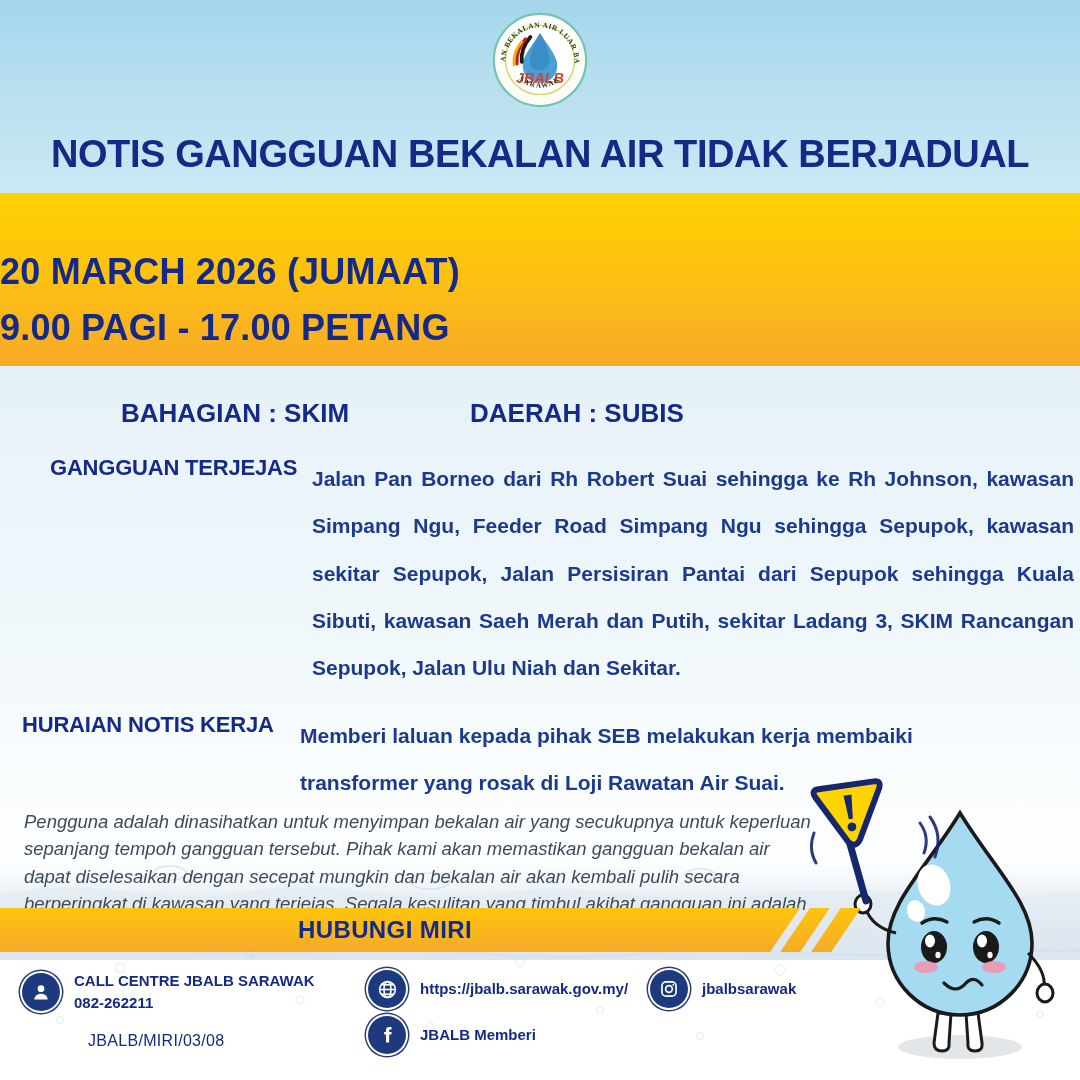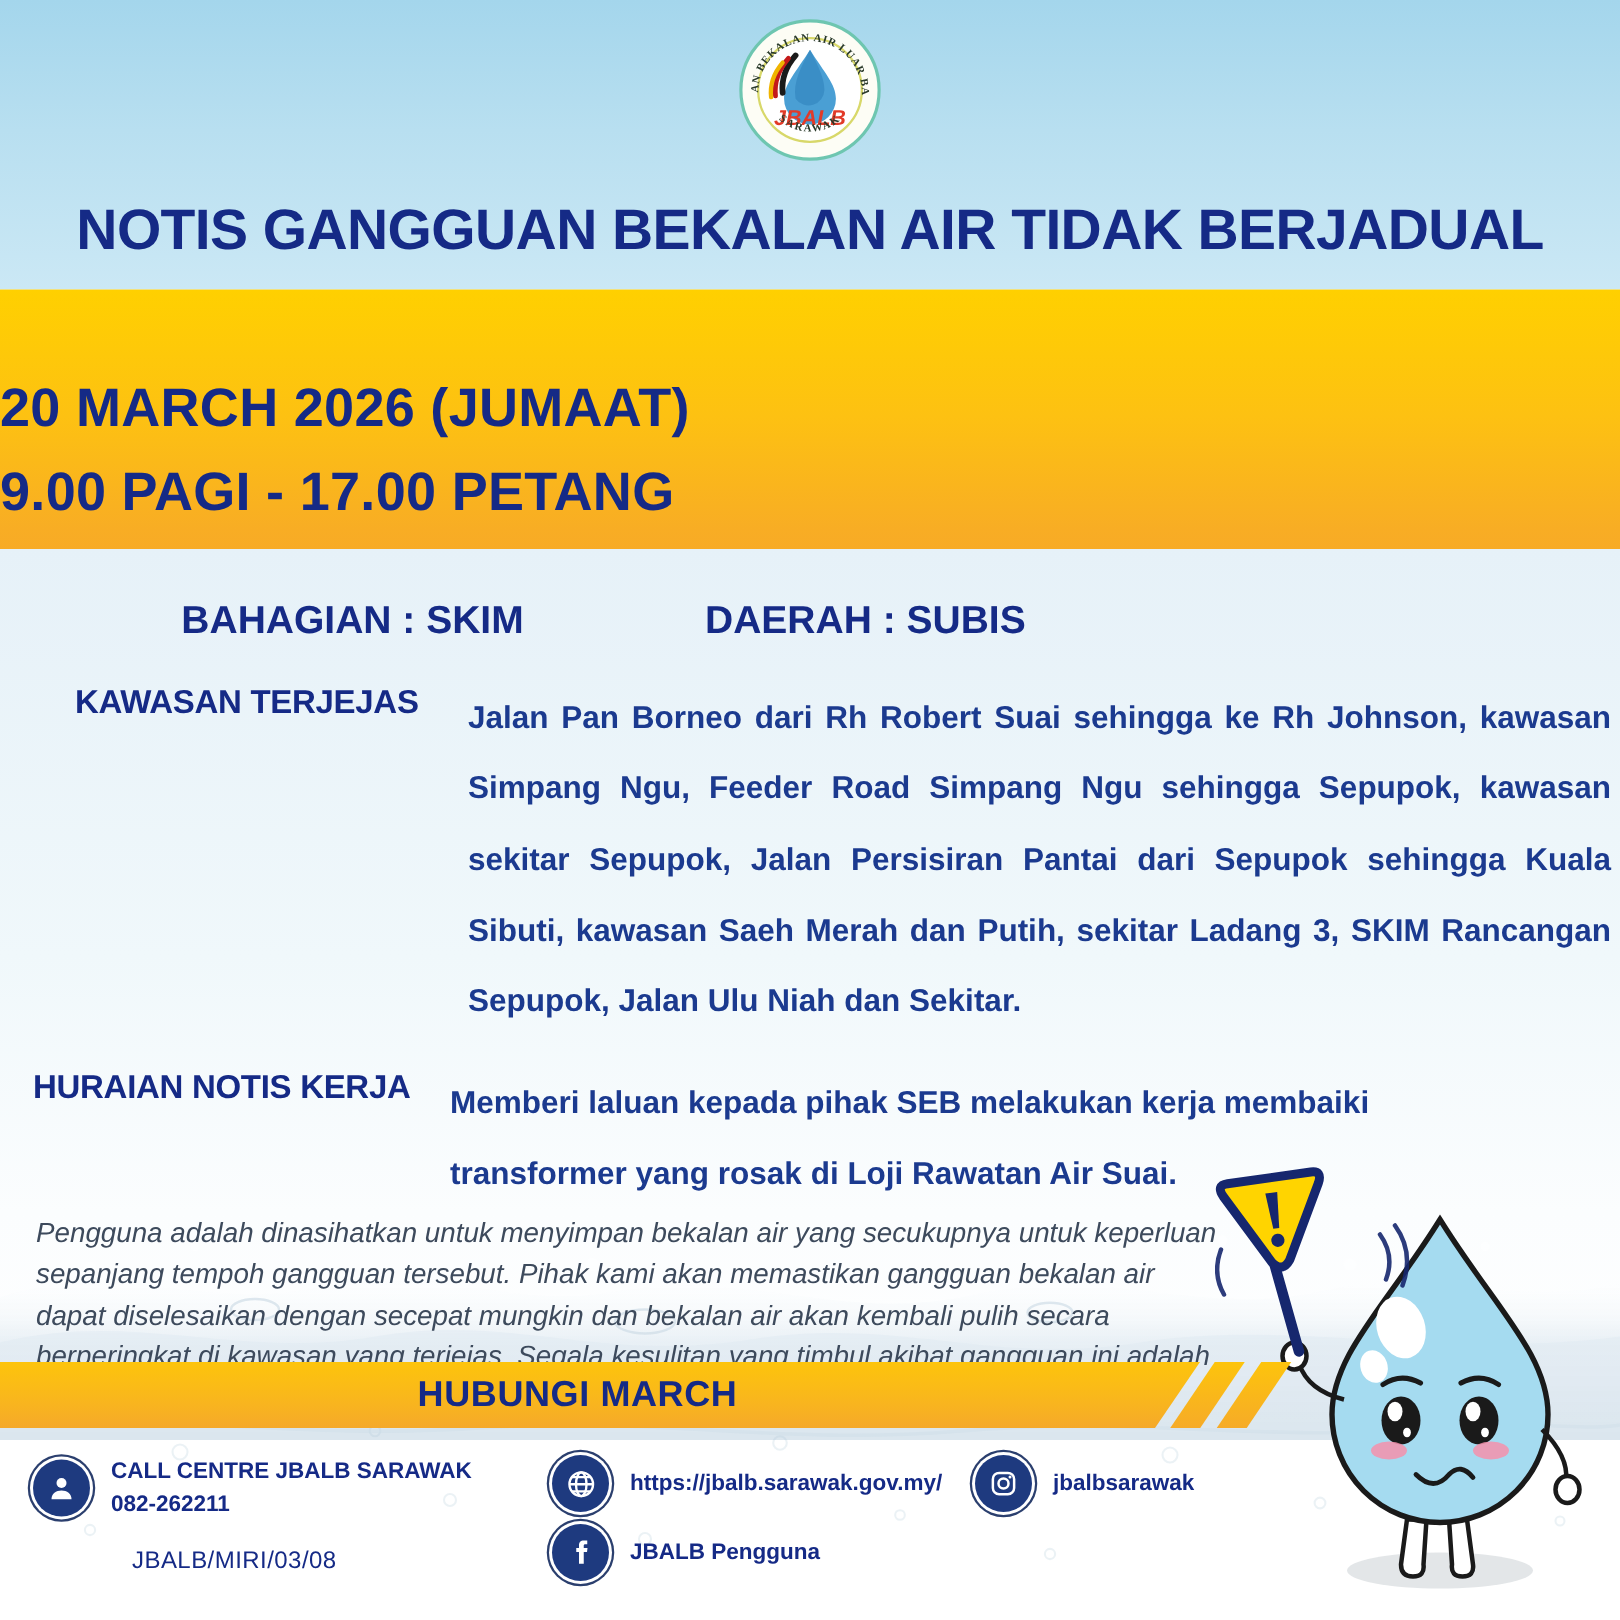--- a/index.html
+++ b/index.html
@@ -233,21 +233,21 @@
         <circle cx="700" cy="96" r="3.4"></circle>
     </g>
     <path d="M0 10 C120 2 200 20 320 12 C440 4 520 24 640 14 C760 4 840 22 960 12 C1020 7 1060 14 1080 10" fill="none" stroke="#b6cddd" stroke-width="2.4" opacity="0.55"></path>
   </svg>
 
   <div class="region-row">
     <div class="region-left">BAHAGIAN : SKIM</div>
     <div class="region-right">DAERAH : SUBIS</div>
   </div>
 
-  <div class="sect-label" id="area-label">KAWASAN TERJEJAS</div>
+  <div class="sect-label" id="area-label">GANGGUAN TERJEJAS</div>
   <div class="sect-body" id="area-text">Jalan Pan Borneo dari Rh Robert Suai sehingga ke Rh Johnson, kawasan Simpang Ngu, Feeder Road Simpang Ngu sehingga Sepupok, kawasan sekitar Sepupok, Jalan Persisiran Pantai dari Sepupok sehingga Kuala Sibuti, kawasan Saeh Merah dan Putih, sekitar Ladang 3, SKIM Rancangan Sepupok, Jalan Ulu Niah dan Sekitar.</div>
 
   <div class="sect-label" id="work-label">HURAIAN NOTIS KERJA</div>
   <div class="sect-body nojust" id="work-text">Memberi laluan kepada pihak SEB melakukan kerja membaiki transformer yang rosak di Loji Rawatan Air Suai.</div>
 
   <div class="disclaimer">Pengguna adalah dinasihatkan untuk menyimpan bekalan air yang secukupnya untuk keperluan sepanjang tempoh gangguan tersebut. Pihak kami akan memastikan gangguan bekalan air dapat diselesaikan dengan secepat mungkin dan bekalan air akan kembali pulih secara berperingkat di kawasan yang terjejas. Segala kesulitan yang timbul akibat gangguan ini adalah sangat dikesali.</div>
 
   <svg class="mascot" viewBox="0 0 270 300">
     <ellipse cx="150" cy="272" rx="62" ry="12" fill="#d9dde0" opacity="0.75"></ellipse>
 
@@ -291,21 +291,21 @@
     <g stroke="#16276e" stroke-width="3" fill="none" stroke-linecap="round" opacity="0.9">
       <path d="M110 48 Q120 62 114 78"></path>
       <path d="M120 42 Q133 60 125 82"></path>
       <path d="M6 88 Q-2 74 4 58"></path>
       <path d="M-6 94 Q-16 76 -8 56"></path>
     </g>
   </svg>
 
   <div class="banner-wrap">
     <div class="banner">
-      <span class="banner-text">HUBUNGI MARCH</span>
+      <span class="banner-text">HUBUNGI MIRI</span>
     </div>
     <div class="slash" id="slash-1"></div>
     <div class="slash" id="slash-2"></div>
   </div>
 
   <div class="contacts">
 
     <div class="ci" id="contact-call">
       <span class="ci-icon">
         <svg width="20" height="20" viewBox="0 0 24 24" fill="#ffffff">
@@ -342,19 +342,19 @@
       </span>
       <span class="ci-text">https://jbalb.sarawak.gov.my/</span>
     </div>
 
     <div class="ci" id="contact-fb">
       <span class="ci-icon">
         <svg width="20" height="20" viewBox="0 0 24 24" fill="#ffffff">
           <path d="M14.6 8.4V6.6c0-.8.2-1.2 1.3-1.2h1.5V2.3h-2.6c-2.9 0-4 1.4-4 3.9v2.2H8.6v3.1h2.2V21h3.8v-9.5h2.6l.4-3.1z"></path>
         </svg>
       </span>
-      <span class="ci-text">JBALB Pengguna</span>
+      <span class="ci-text">JBALB Memberi</span>
     </div>
   </div>
 
   <div class="refno">JBALB/MIRI/03/08</div>
 
 </div>
 
 </body></html>

